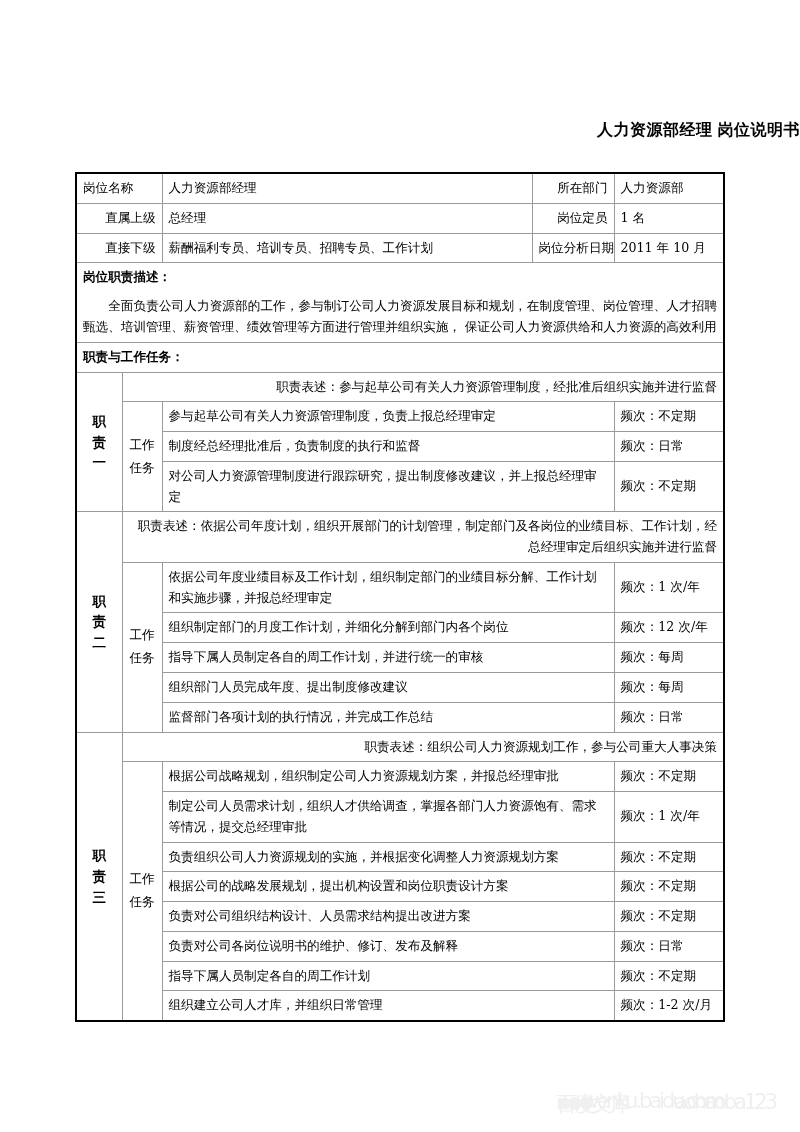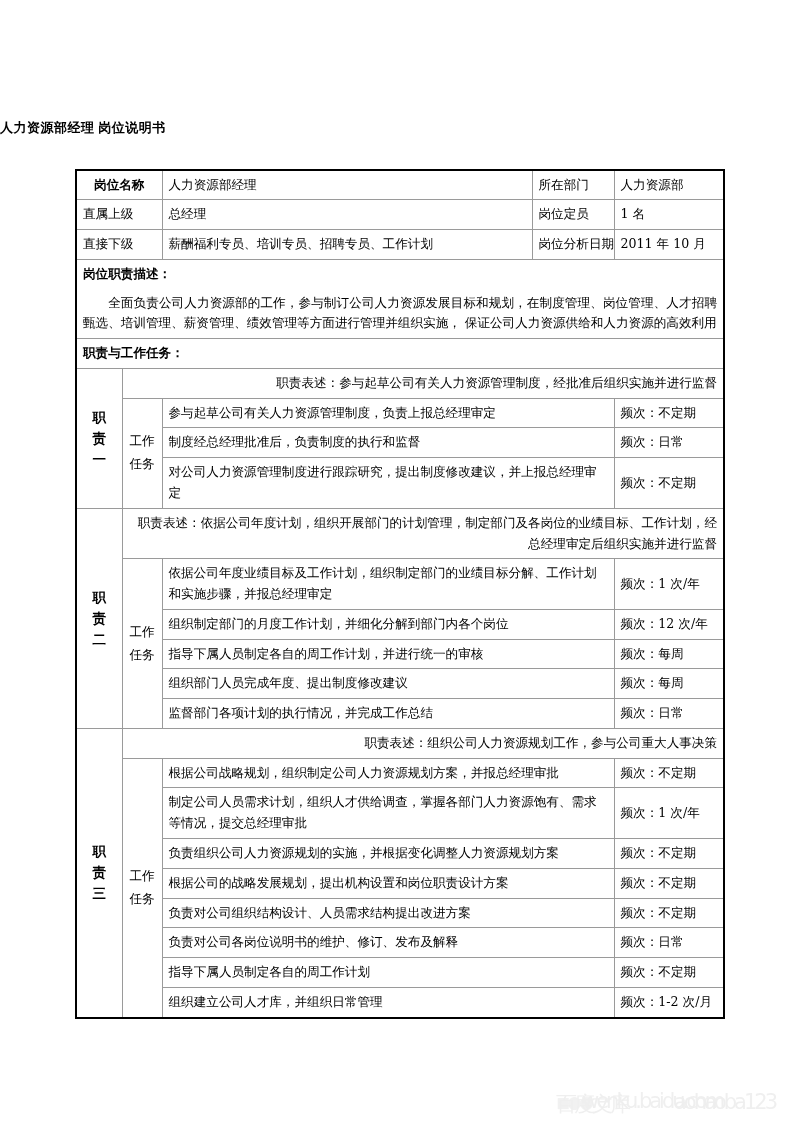--- a/index.html
+++ b/index.html
@@ -15,54 +15,54 @@
     position: relative;
     overflow: hidden;
   }
   .page {
     position: relative;
     width: 800px;
     height: 1132px;
     box-sizing: border-box;
   }
   .doc-title {
-    text-align: left;
-    font-size: 13px;
+    text-align: right;
+    font-size: 16px;
     font-weight: bold;
     letter-spacing: 0.5px;
     padding-top: 120px;
     padding-bottom: 0;
     line-height: 1.2;
-    font-family: Liberation Serif, serif;
+    font-family: Liberation Sans, sans-serif;
   }
 
   table.jd {
     border-collapse: collapse;
     width: 648px;
     margin: 33px auto 0 auto;
     table-layout: fixed;
     border: 2px solid #000;
   }
   table.jd td {
     border: 1px solid #9a9a9a;
     padding: 4px 6px;
     font-size: 12.6px;
     line-height: 1.65;
     vertical-align: middle;
     word-break: break-all;
   }
   
 
   td.lbl {
-    text-align: center;
-    font-weight: bold;
+    text-align: left;
+    font-weight: normal;
     white-space: nowrap;
   }
   td.lbl-n {
-    text-align: left;
+    text-align: right;
     white-space: nowrap;
     font-family: Liberation Serif, serif;
   }
   td.val {
     text-align: left;
   }
   td.sect-head {
     font-weight: bold;
     text-align: left;
     padding: 5px 6px 5px 6px;

